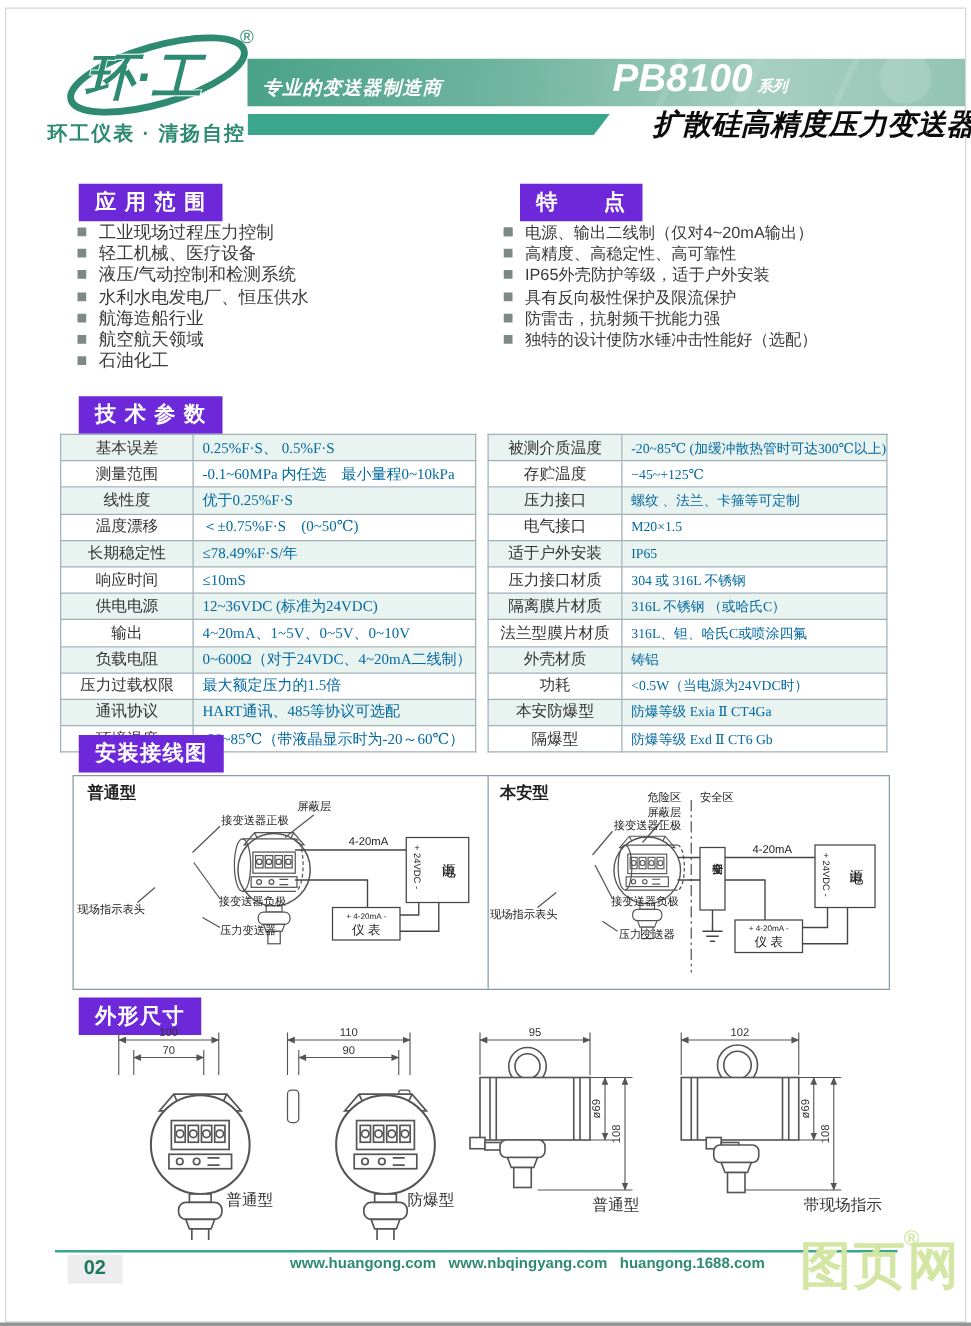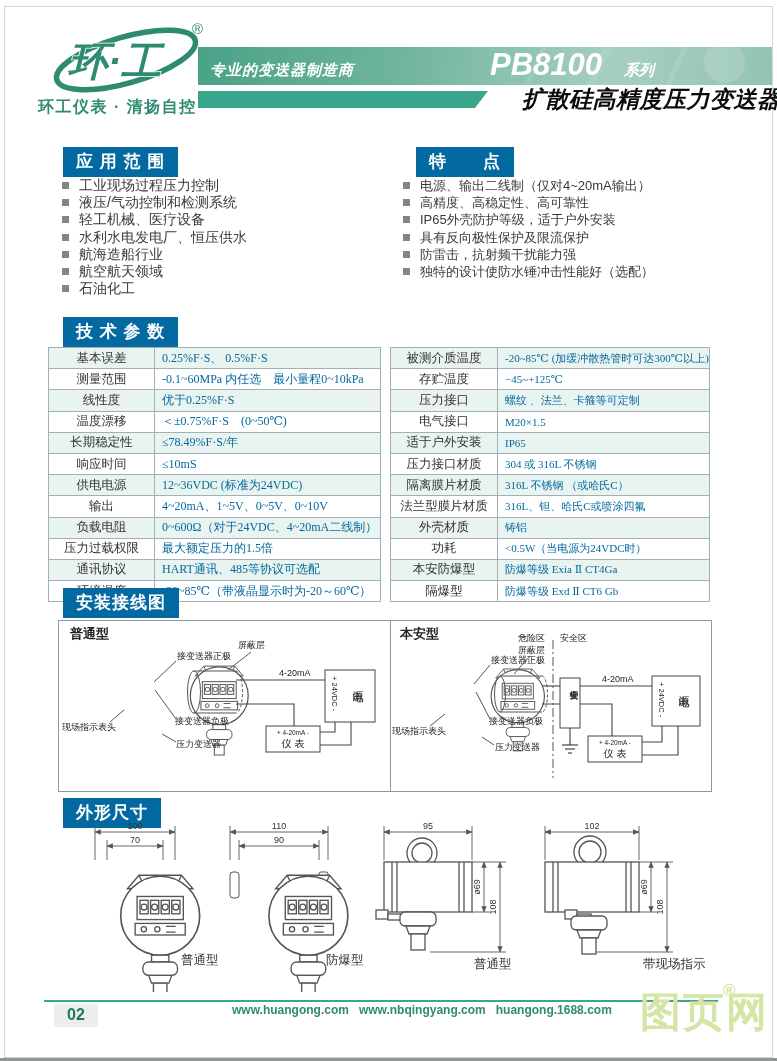--- a/index.html
+++ b/index.html
@@ -14,27 +14,27 @@
   .logo-svg{position:absolute;left:34px;top:18px;}
   .logo-subtitle{position:absolute;left:38px;top:97px;color:#2e8b72;font-size:16px;font-weight:bold;letter-spacing:1.5px;white-space:pre;}
   .banner{position:absolute;left:198px;top:47px;width:574px;height:38px;
     background:linear-gradient(95deg,#49a287 0%,#6fb49e 35%,#a7cfc1 72%,#93c4b3 100%);}
   .banner::after{content:"";position:absolute;right:0;top:0;width:46%;height:100%;opacity:.55;
     background:
       linear-gradient(115deg,transparent 0 12%,rgba(255,255,255,.18) 12% 14%,transparent 14% 34%,rgba(255,255,255,.14) 34% 37%,transparent 37% 62%,rgba(255,255,255,.2) 62% 64%,transparent 64%),
       radial-gradient(circle at 82% 40%,rgba(255,255,255,.25) 0 9%,transparent 10%);}
   .banner-tagline{position:absolute;left:12px;top:14px;color:#fff;font-size:15px;font-weight:bold;font-style:italic;letter-spacing:1px;z-index:2;}
   .banner-series{position:absolute;left:292px;bottom:0px;color:#fff;font-weight:bold;font-style:italic;font-size:31px;line-height:31px;z-index:2;white-space:nowrap;}
-  .banner-series .suffix{font-size:15px;margin-left:22px;}
+  .banner-series .suffix{font-size:12px;margin-left:4px;}
   .subbar{position:absolute;left:198px;top:91px;width:290px;height:17px;background:#3aa78d;
     -webkit-clip-path:polygon(0 0,100% 0,calc(100% - 13px) 100%,0 100%);clip-path:polygon(0 0,100% 0,calc(100% - 13px) 100%,0 100%);}
   .product-title{position:absolute;left:496px;top:84px;font-size:23px;font-weight:bold;font-style:italic;color:#0b0b0b;letter-spacing:.5px;white-space:nowrap;margin-left:26px;}
 
   
-  .sec-head{position:absolute;background:#0369a1;color:#fff;font-weight:bold;font-size:17px;padding:3px 13px 4px;letter-spacing:1px;white-space:pre;}
+  .sec-head{position:absolute;background:#6d28d9;color:#fff;font-weight:bold;font-size:17px;padding:3px 13px 4px;letter-spacing:1px;white-space:pre;}
 
   
   .bullets{position:absolute;list-style:none;margin:0;padding:0;}
   .bullets li{position:relative;padding-left:17px;color:#3a3a3a;}
   .bullets .sq{position:absolute;left:0;top:5px;width:7px;height:7px;background:#7d8a84;}
   .app-list{left:62px;top:177px;font-size:14px;line-height:17.2px;width:330px;}
   .feat-list{left:403px;top:177px;font-size:13px;line-height:17.2px;width:372px;}
 
   
   table.spec{position:absolute;border-collapse:collapse;table-layout:fixed;}
@@ -133,22 +133,22 @@
 <div class="banner">
   <div class="banner-tagline">专业的变送器制造商</div>
   <div class="banner-series"><span>PB8100</span><span class="suffix">系列</span></div>
 </div>
 <div class="subbar"></div>
 <div class="product-title">扩散硅高精度压力变送器</div>
 
 <div class="sec-head" style="left:63px;top:147px;">应 用 范 围</div>
 <ul class="bullets app-list">
   <li><span class="sq"></span><span>工业现场过程压力控制</span></li>
+  <li><span class="sq"></span><span>轻工机械、医疗设备</span></li>
   <li><span class="sq"></span><span>液压/气动控制和检测系统</span></li>
-  <li><span class="sq"></span><span>轻工机械、医疗设备</span></li>
   <li><span class="sq"></span><span>水利水电发电厂、恒压供水</span></li>
   <li><span class="sq"></span><span>航海造船行业</span></li>
   <li><span class="sq"></span><span>航空航天领域</span></li>
   <li><span class="sq"></span><span>石油化工</span></li>
 </ul>
 
 <div class="sec-head" style="left:416px;top:147px;">特　　点</div>
 <ul class="bullets feat-list">
   <li><span class="sq"></span></li>
   <li><span class="sq"></span><span>电源、输出二线制（仅对4~20mA输出）</span></li>

